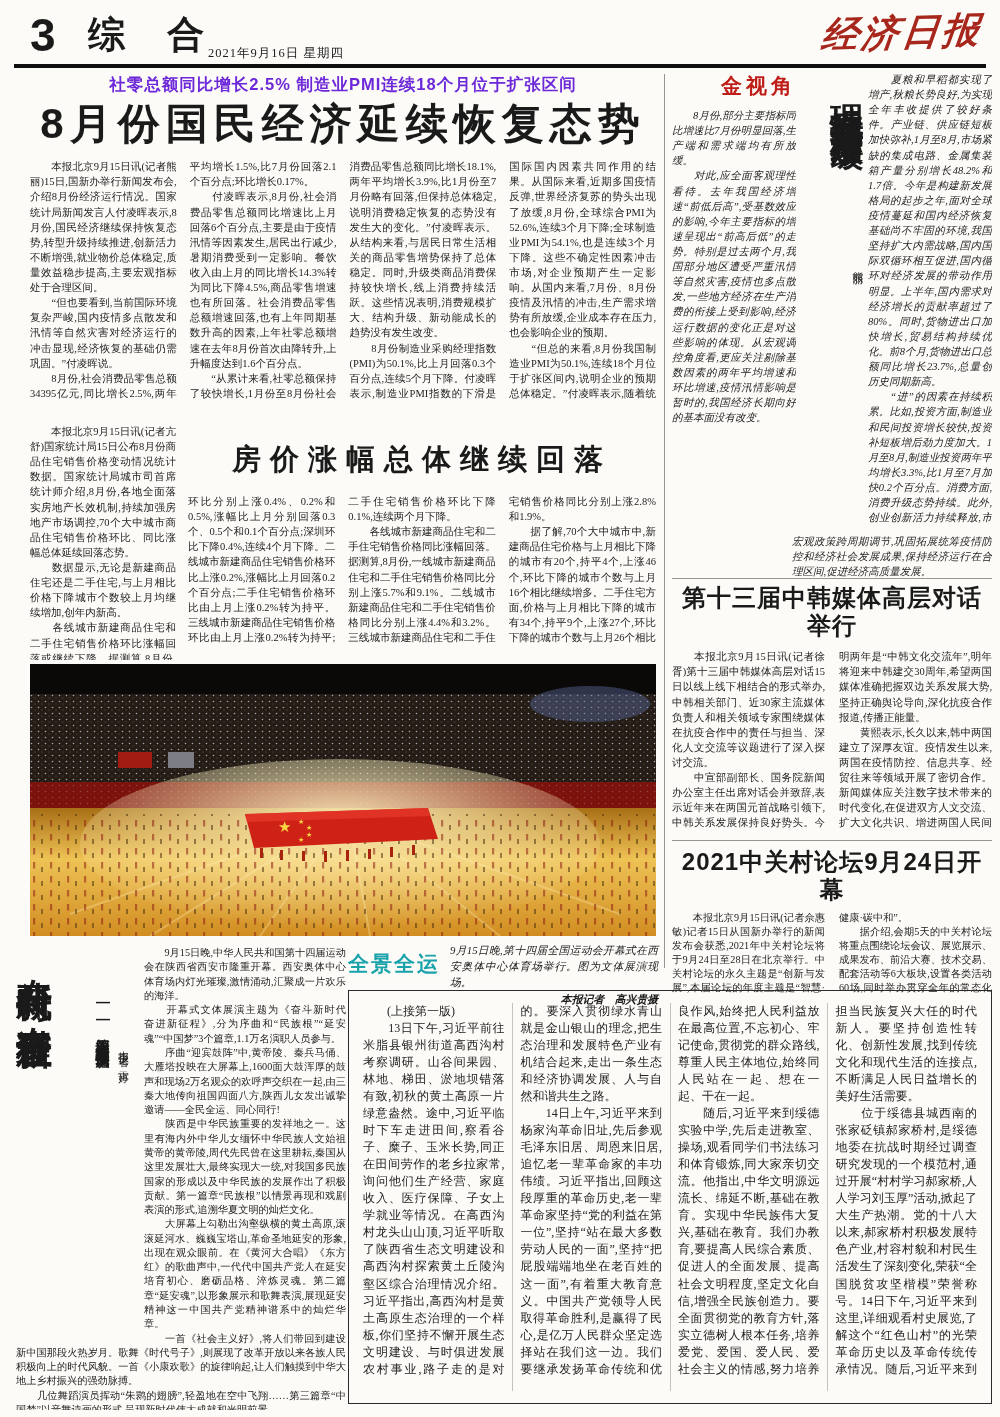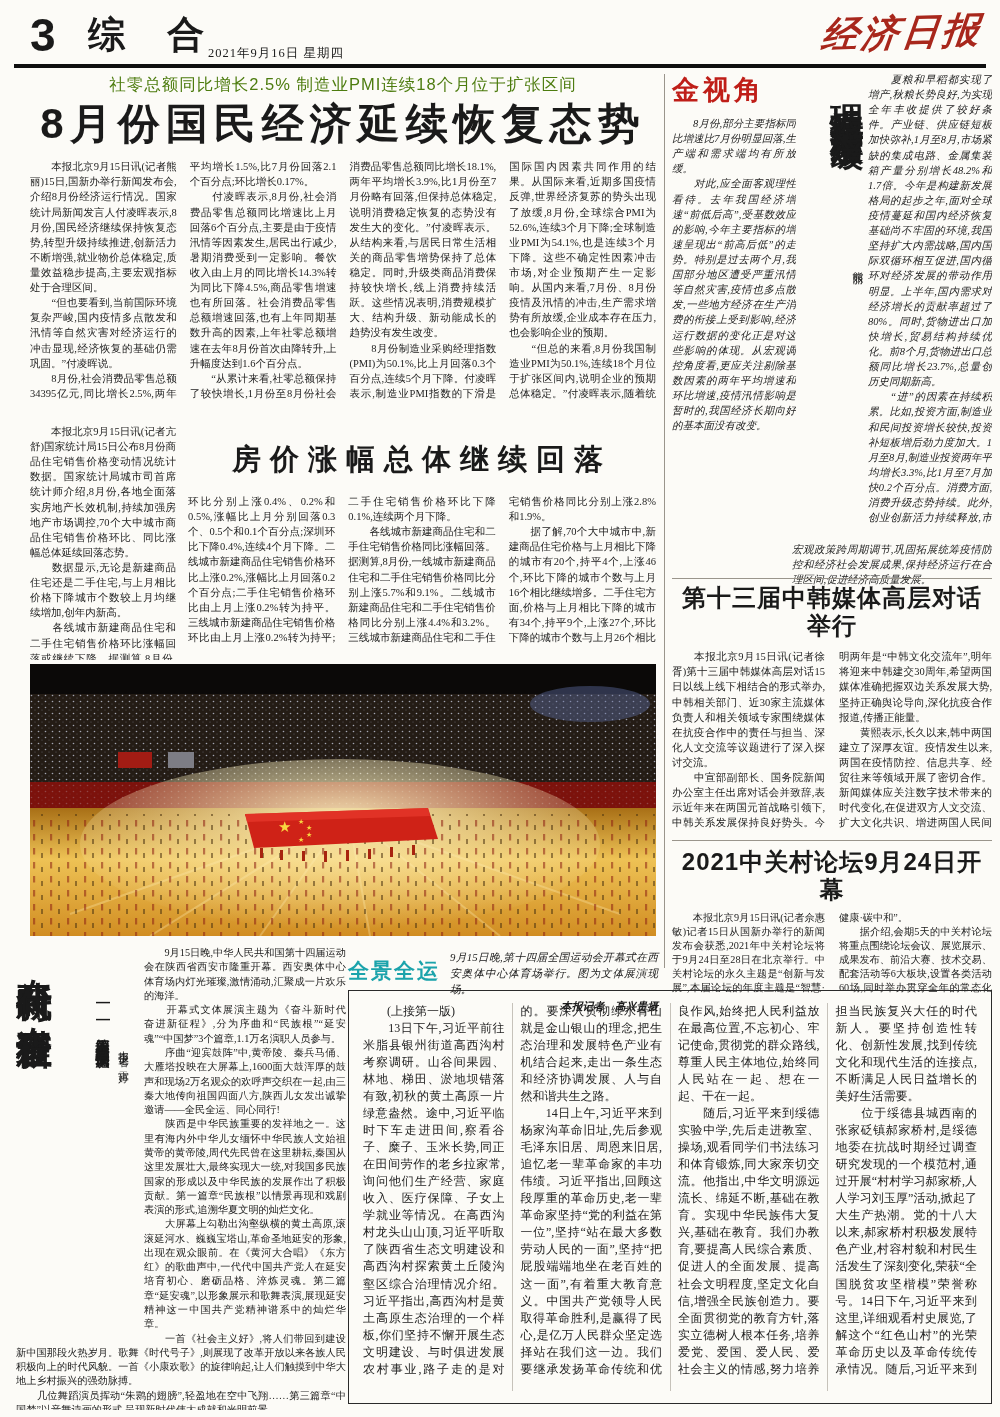--- a/index.html
+++ b/index.html
@@ -15,46 +15,46 @@
             font-size:37px;color:#a8271c;letter-spacing:3px;transform:skewX(-8deg) rotate(-2deg);line-height:1.2;}
   .head-rule{position:absolute;left:14px;top:64px;width:972px;height:4px;background:#0f0f0f;}
 
   
   .body-txt{white-space:pre-line;text-align:justify;font-size:10.5px;line-height:1.44;color:#222;}
   .vrule{position:absolute;width:1px;background:#9a958c;}
   .hrule{position:absolute;height:1px;background:#9a958c;}
 
   
   .top-story{position:absolute;left:30px;top:74px;width:626px;}
-  .kicker{text-align:center;font-family:"Liberation Sans",sans-serif;font-weight:400;font-size:16.5px;color:#4d7c0f;letter-spacing:1px;}
+  .kicker{text-align:center;font-family:"Liberation Sans",sans-serif;font-weight:700;font-size:16.5px;color:#6d28d9;letter-spacing:1px;}
   .headline-xl{text-align:center;font-family:"Liberation Sans",sans-serif;font-weight:900;font-size:42px;letter-spacing:6px;margin-top:5px;line-height:1.1;}
   .top-story .cols{margin-top:12px;height:246px;column-count:4;column-gap:13px;overflow:hidden;}
 
   
   .housing{position:absolute;left:30px;top:424px;width:626px;height:236px;display:flex;gap:12px;}
   .housing .lead{width:146px;height:236px;overflow:hidden;flex:none;}
   .housing .right{flex:1;display:flex;flex-direction:column;}
   .headline-l{text-align:center;font-family:"Liberation Sans",sans-serif;font-weight:900;font-size:29px;letter-spacing:9px;padding:16px 0 14px;}
   .housing .cols{height:152px;column-count:3;column-gap:13px;overflow:hidden;}
 
   
   .photo{position:absolute;left:30px;top:664px;width:626px;height:272px;}
   .photo svg{display:block;width:100%;height:100%;}
 
   
-  .cap-row{position:absolute;left:348px;top:942px;width:310px;height:46px;display:flex;gap:10px;margin-top:7px;}
+  .cap-row{position:absolute;left:348px;top:942px;width:310px;height:46px;display:flex;gap:10px;}
   .cap-label{flex:none;font-family:"Liberation Sans",sans-serif;font-weight:900;font-size:21px;color:#1ba3ab;letter-spacing:2px;margin-top:8px;}
   .cap-txt{font-size:10.8px;font-style:italic;line-height:1.5;text-align:justify;}
   .cap-credit{display:block;text-align:right;font-weight:700;}
 
   
   .gold{position:absolute;left:672px;top:72px;width:320px;height:500px;}
   .gold .row{display:flex;}
   .gold .lcolwrap{width:124px;flex:none;}
-  .gv-title{font-family:"Liberation Sans",sans-serif;font-weight:900;font-size:27px;color:#bf1e18;letter-spacing:4px;text-align:left;margin:0 0 8px 0;}
+  .gv-title{font-family:"Liberation Sans",sans-serif;font-weight:900;font-size:21px;color:#bf1e18;letter-spacing:4px;text-align:right;margin:0 0 8px 0;}
   .gold .ltxt{height:424px;overflow:hidden;font-style:italic;}
   .gv-vert{width:60px;flex:none;margin:6px 4px 0 8px;writing-mode:vertical-rl;text-orientation:upright;
            font-family:"Liberation Sans",sans-serif;font-weight:900;font-size:33px;letter-spacing:3px;line-height:1.05;}
   .gv-byline{position:absolute;left:178px;top:190px;writing-mode:vertical-rl;text-orientation:upright;font-size:11px;letter-spacing:4px;}
   .gold .rtxt{width:124px;flex:none;height:452px;overflow:hidden;font-style:italic;}
   .gold .ftxt{margin:2px 0 0 120px;width:200px;height:46px;overflow:hidden;font-style:italic;}
 
   
   .korea{position:absolute;left:672px;top:584px;width:320px;}
   .headline-m{text-align:center;font-family:"Liberation Sans",sans-serif;font-weight:900;font-size:24px;letter-spacing:1px;line-height:1.15;}

